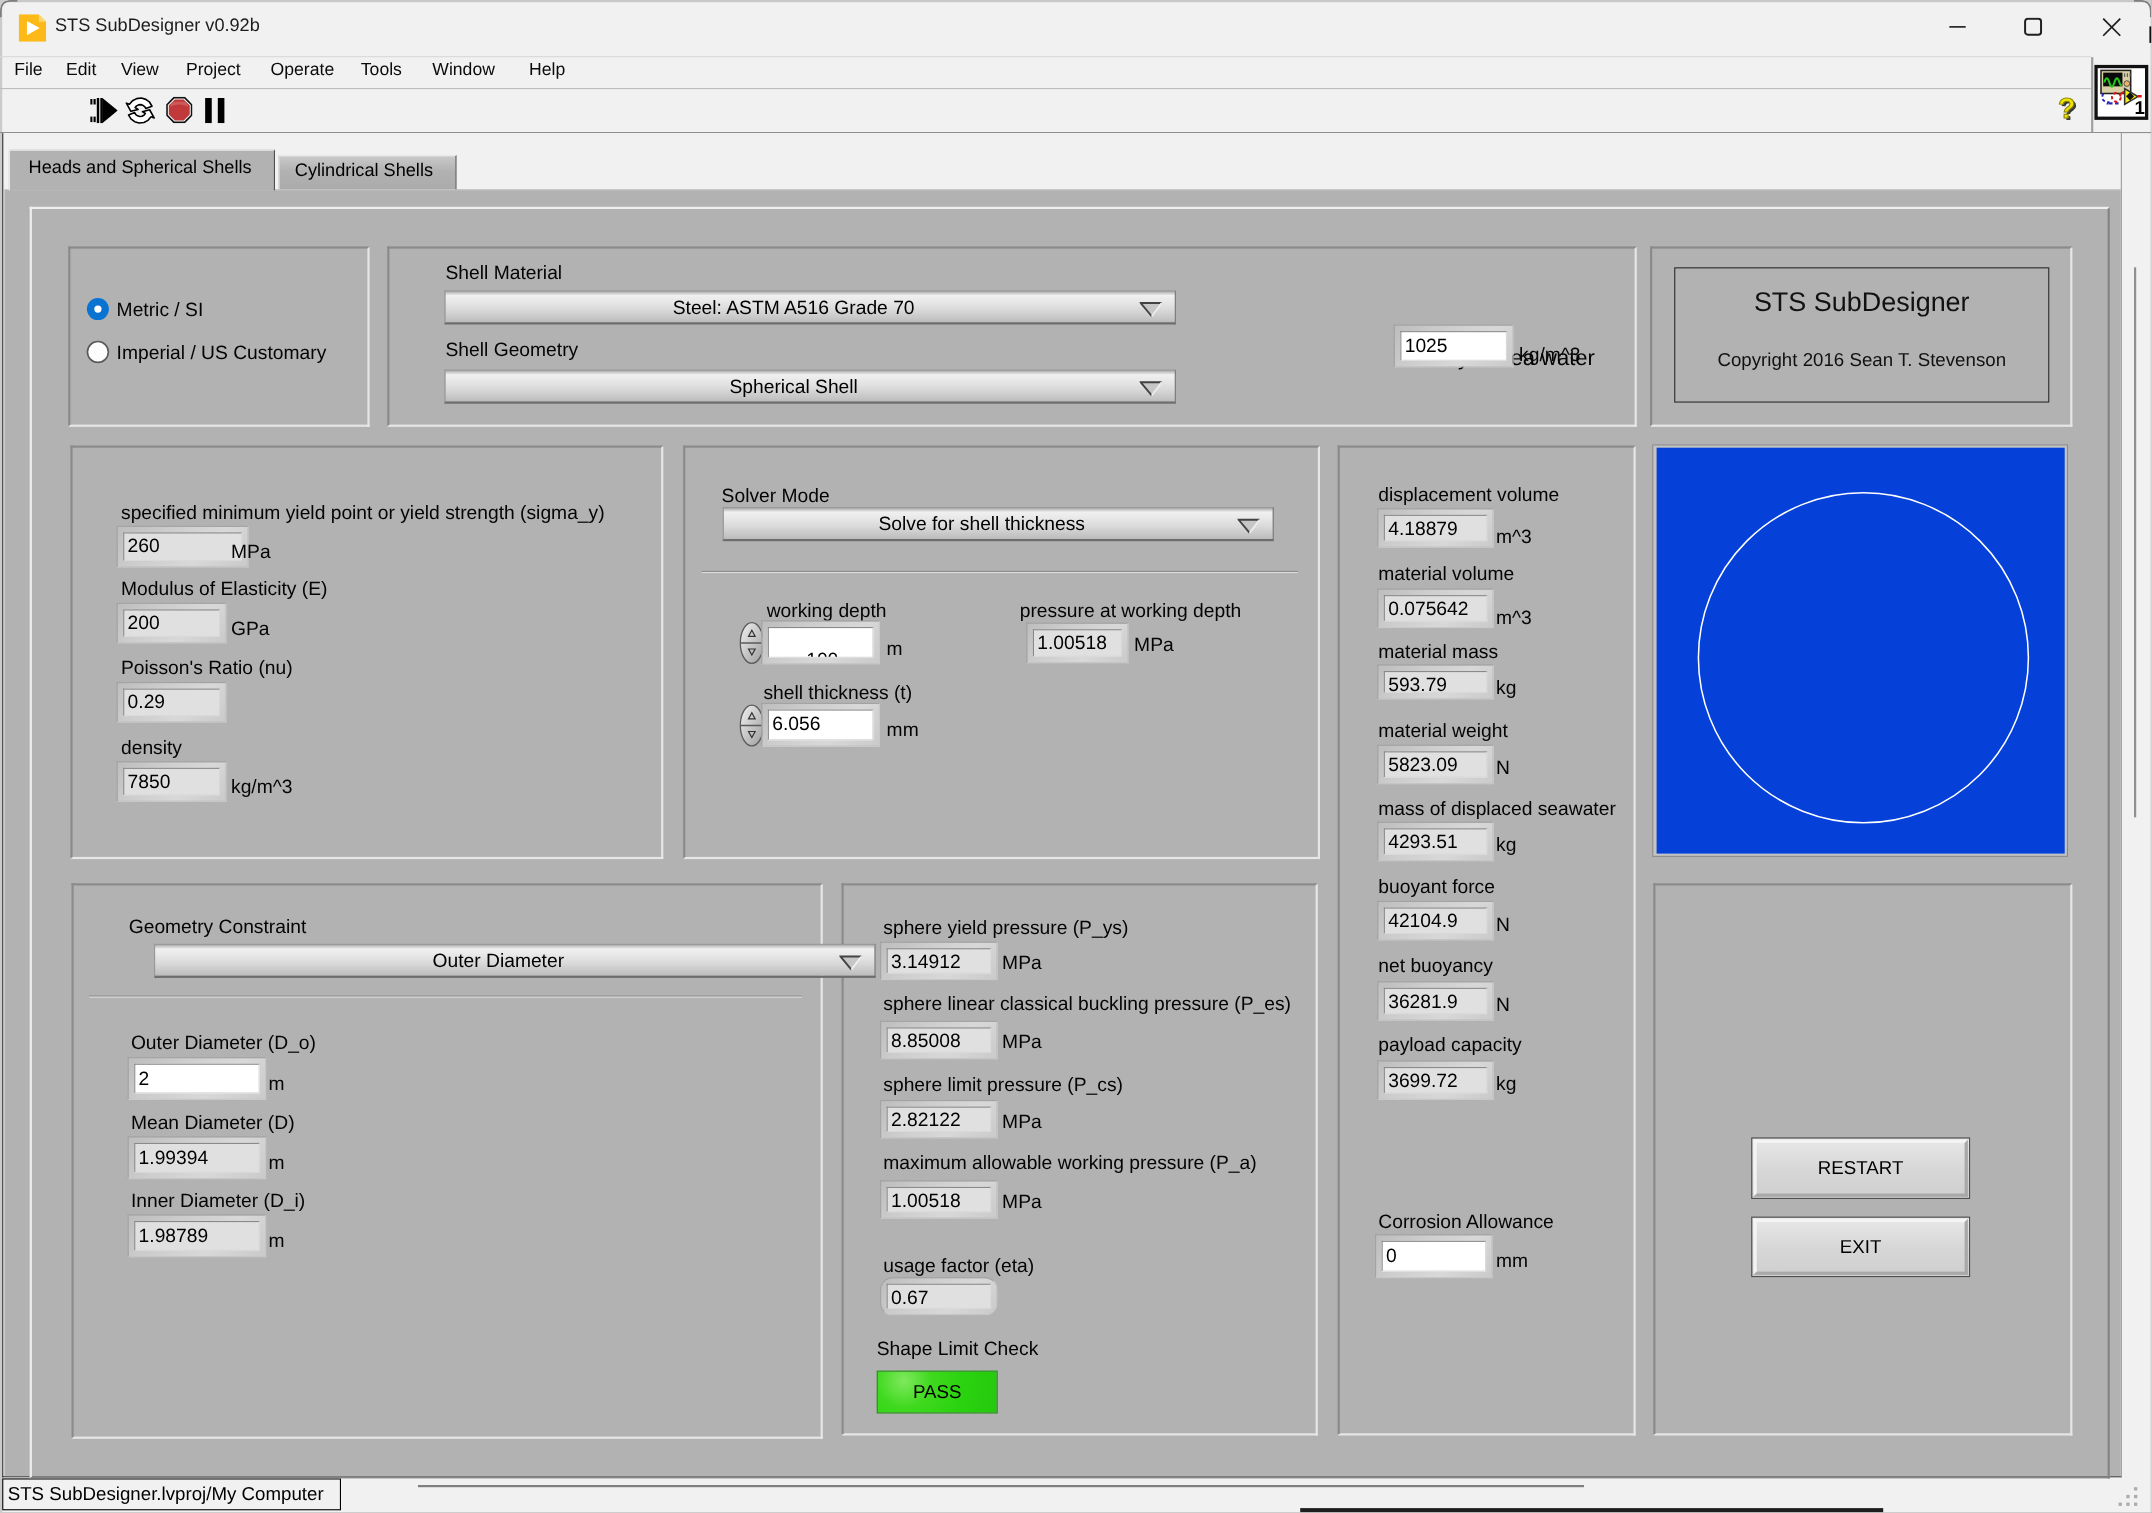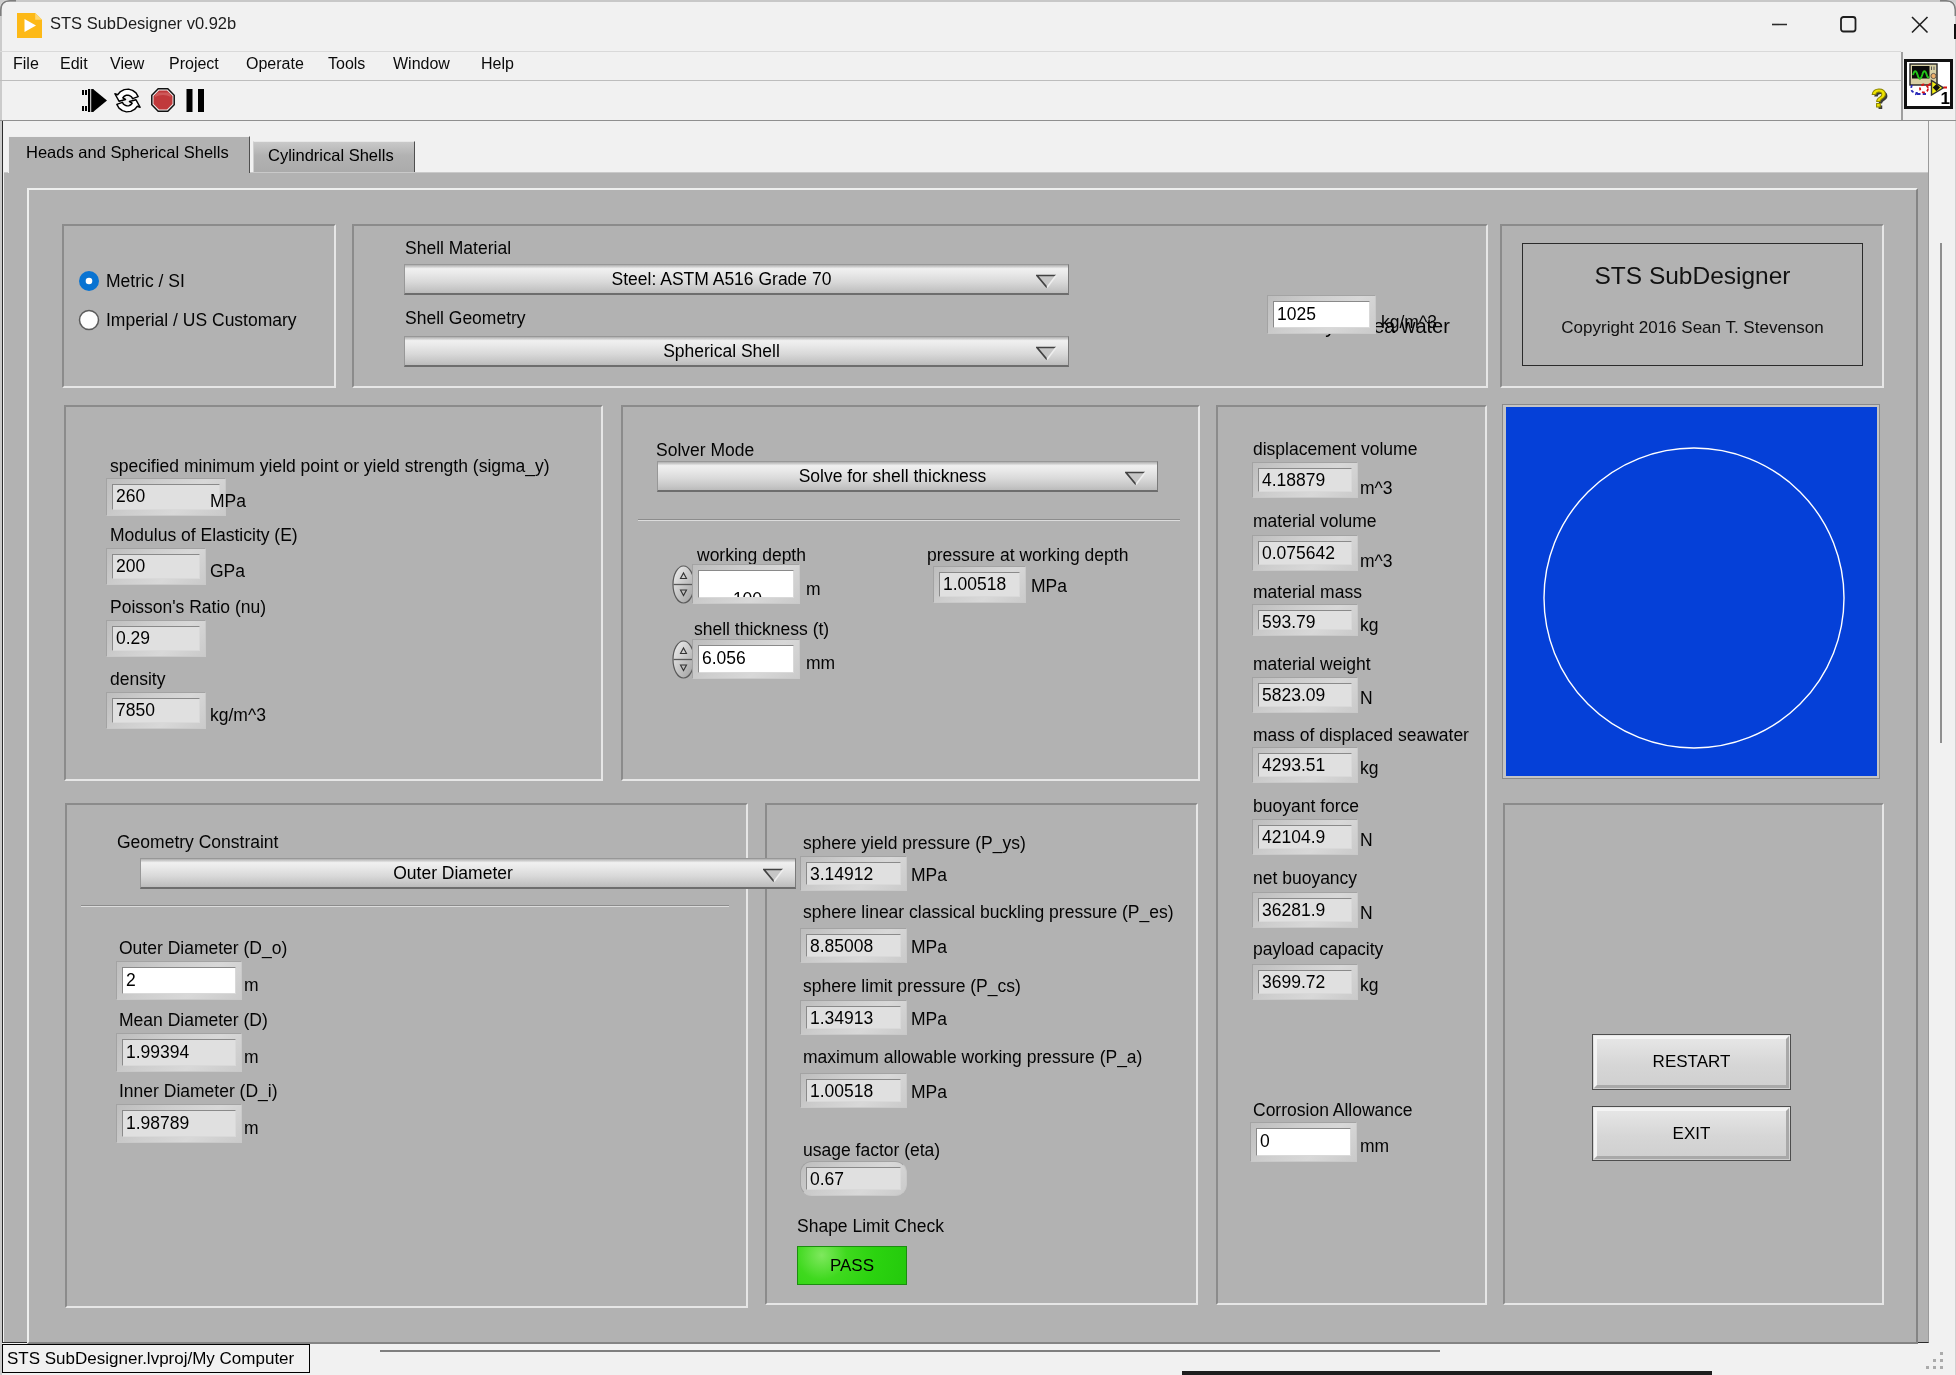--- a/index.html
+++ b/index.html
@@ -303,21 +303,21 @@
       <div class="in" style="padding-top:2px;">3.14912</div>
     </div>
 <div class="unit" style="left:911px;top:866px;">MPa</div>
 <div class="lb" style="left:803px;top:903px;font-size:17.5px;">sphere linear classical buckling pressure (P_es)</div>
 <div class="fld" style="left:800px;top:928px;width:107px;height:35px;">
       <div class="in" style="padding-top:2px;">8.85008</div>
     </div>
 <div class="unit" style="left:911px;top:938px;">MPa</div>
 <div class="lb" style="left:803px;top:977px;font-size:17.5px;">sphere limit pressure (P_cs)</div>
 <div class="fld" style="left:800px;top:1000px;width:107px;height:35px;">
-      <div class="in" style="padding-top:2px;">1.34913</div>
+      <div class="in" style="padding-top:2px;">2.82122</div>
     </div>
 <div class="unit" style="left:911px;top:1010px;">MPa</div>
 <div class="lb" style="left:803px;top:1048px;font-size:17.5px;">maximum allowable working pressure (P_a)</div>
 <div class="fld" style="left:800px;top:1073px;width:107px;height:35px;">
       <div class="in" style="padding-top:2px;">1.00518</div>
     </div>
 <div class="unit" style="left:911px;top:1083px;">MPa</div>
 <div class="lb" style="left:803px;top:1141px;font-size:17.5px;">usage factor (eta)</div>
 <div class="fld" style="left:800px;top:1161px;width:107px;height:35px;border-radius:12px;">
       <div class="in" style="padding-top:2px;">0.67</div>

